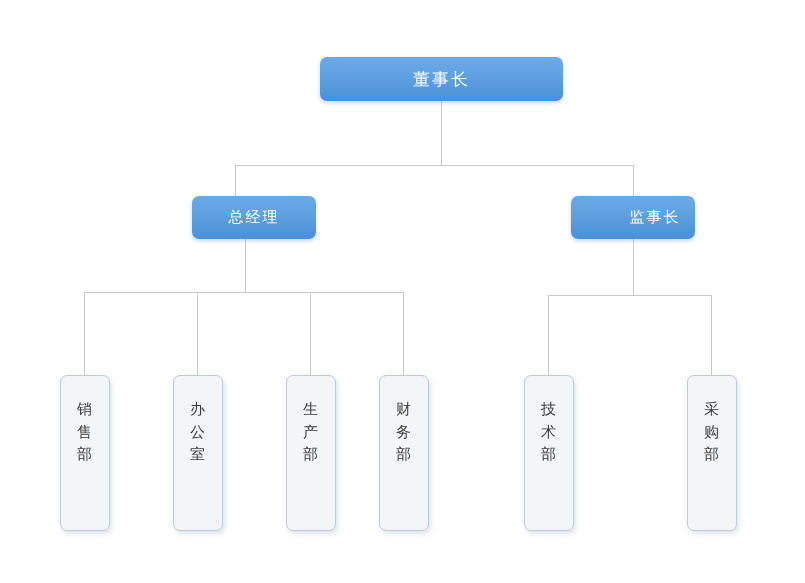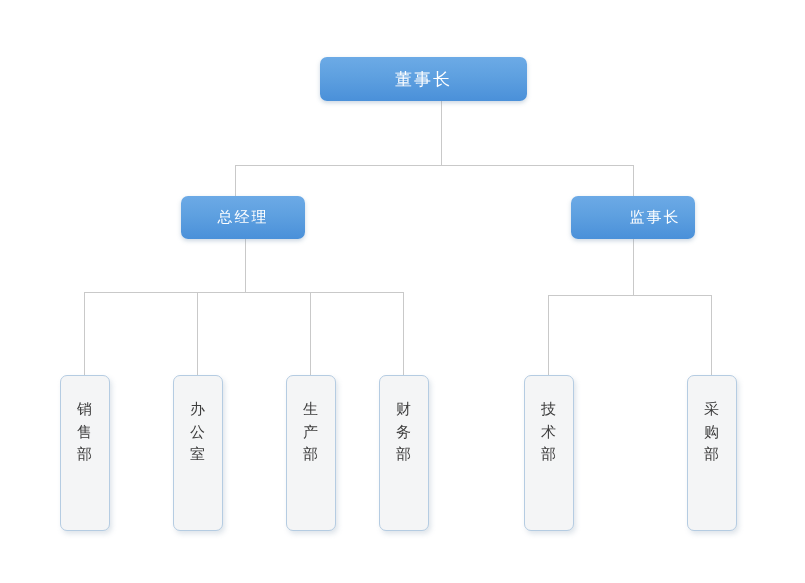--- a/index.html
+++ b/index.html
@@ -43,26 +43,26 @@
     user-select: none;
   }
   .node-exec .node-text {
     display: block;
     line-height: 1;
   }
 
   #node-chairman {
     left: 320px;
     top: 57px;
-    width: 207px;
+    width: 243px;
     height: 44px;
     font-size: 17px;
   }
   #node-general-manager {
-    left: 181px;
+    left: 192px;
     top: 196px;
     width: 124px;
     height: 43px;
     font-size: 15px;
   }
   #node-chief-supervisor {
     left: 571px;
     top: 196px;
     width: 124px;
     height: 43px;

